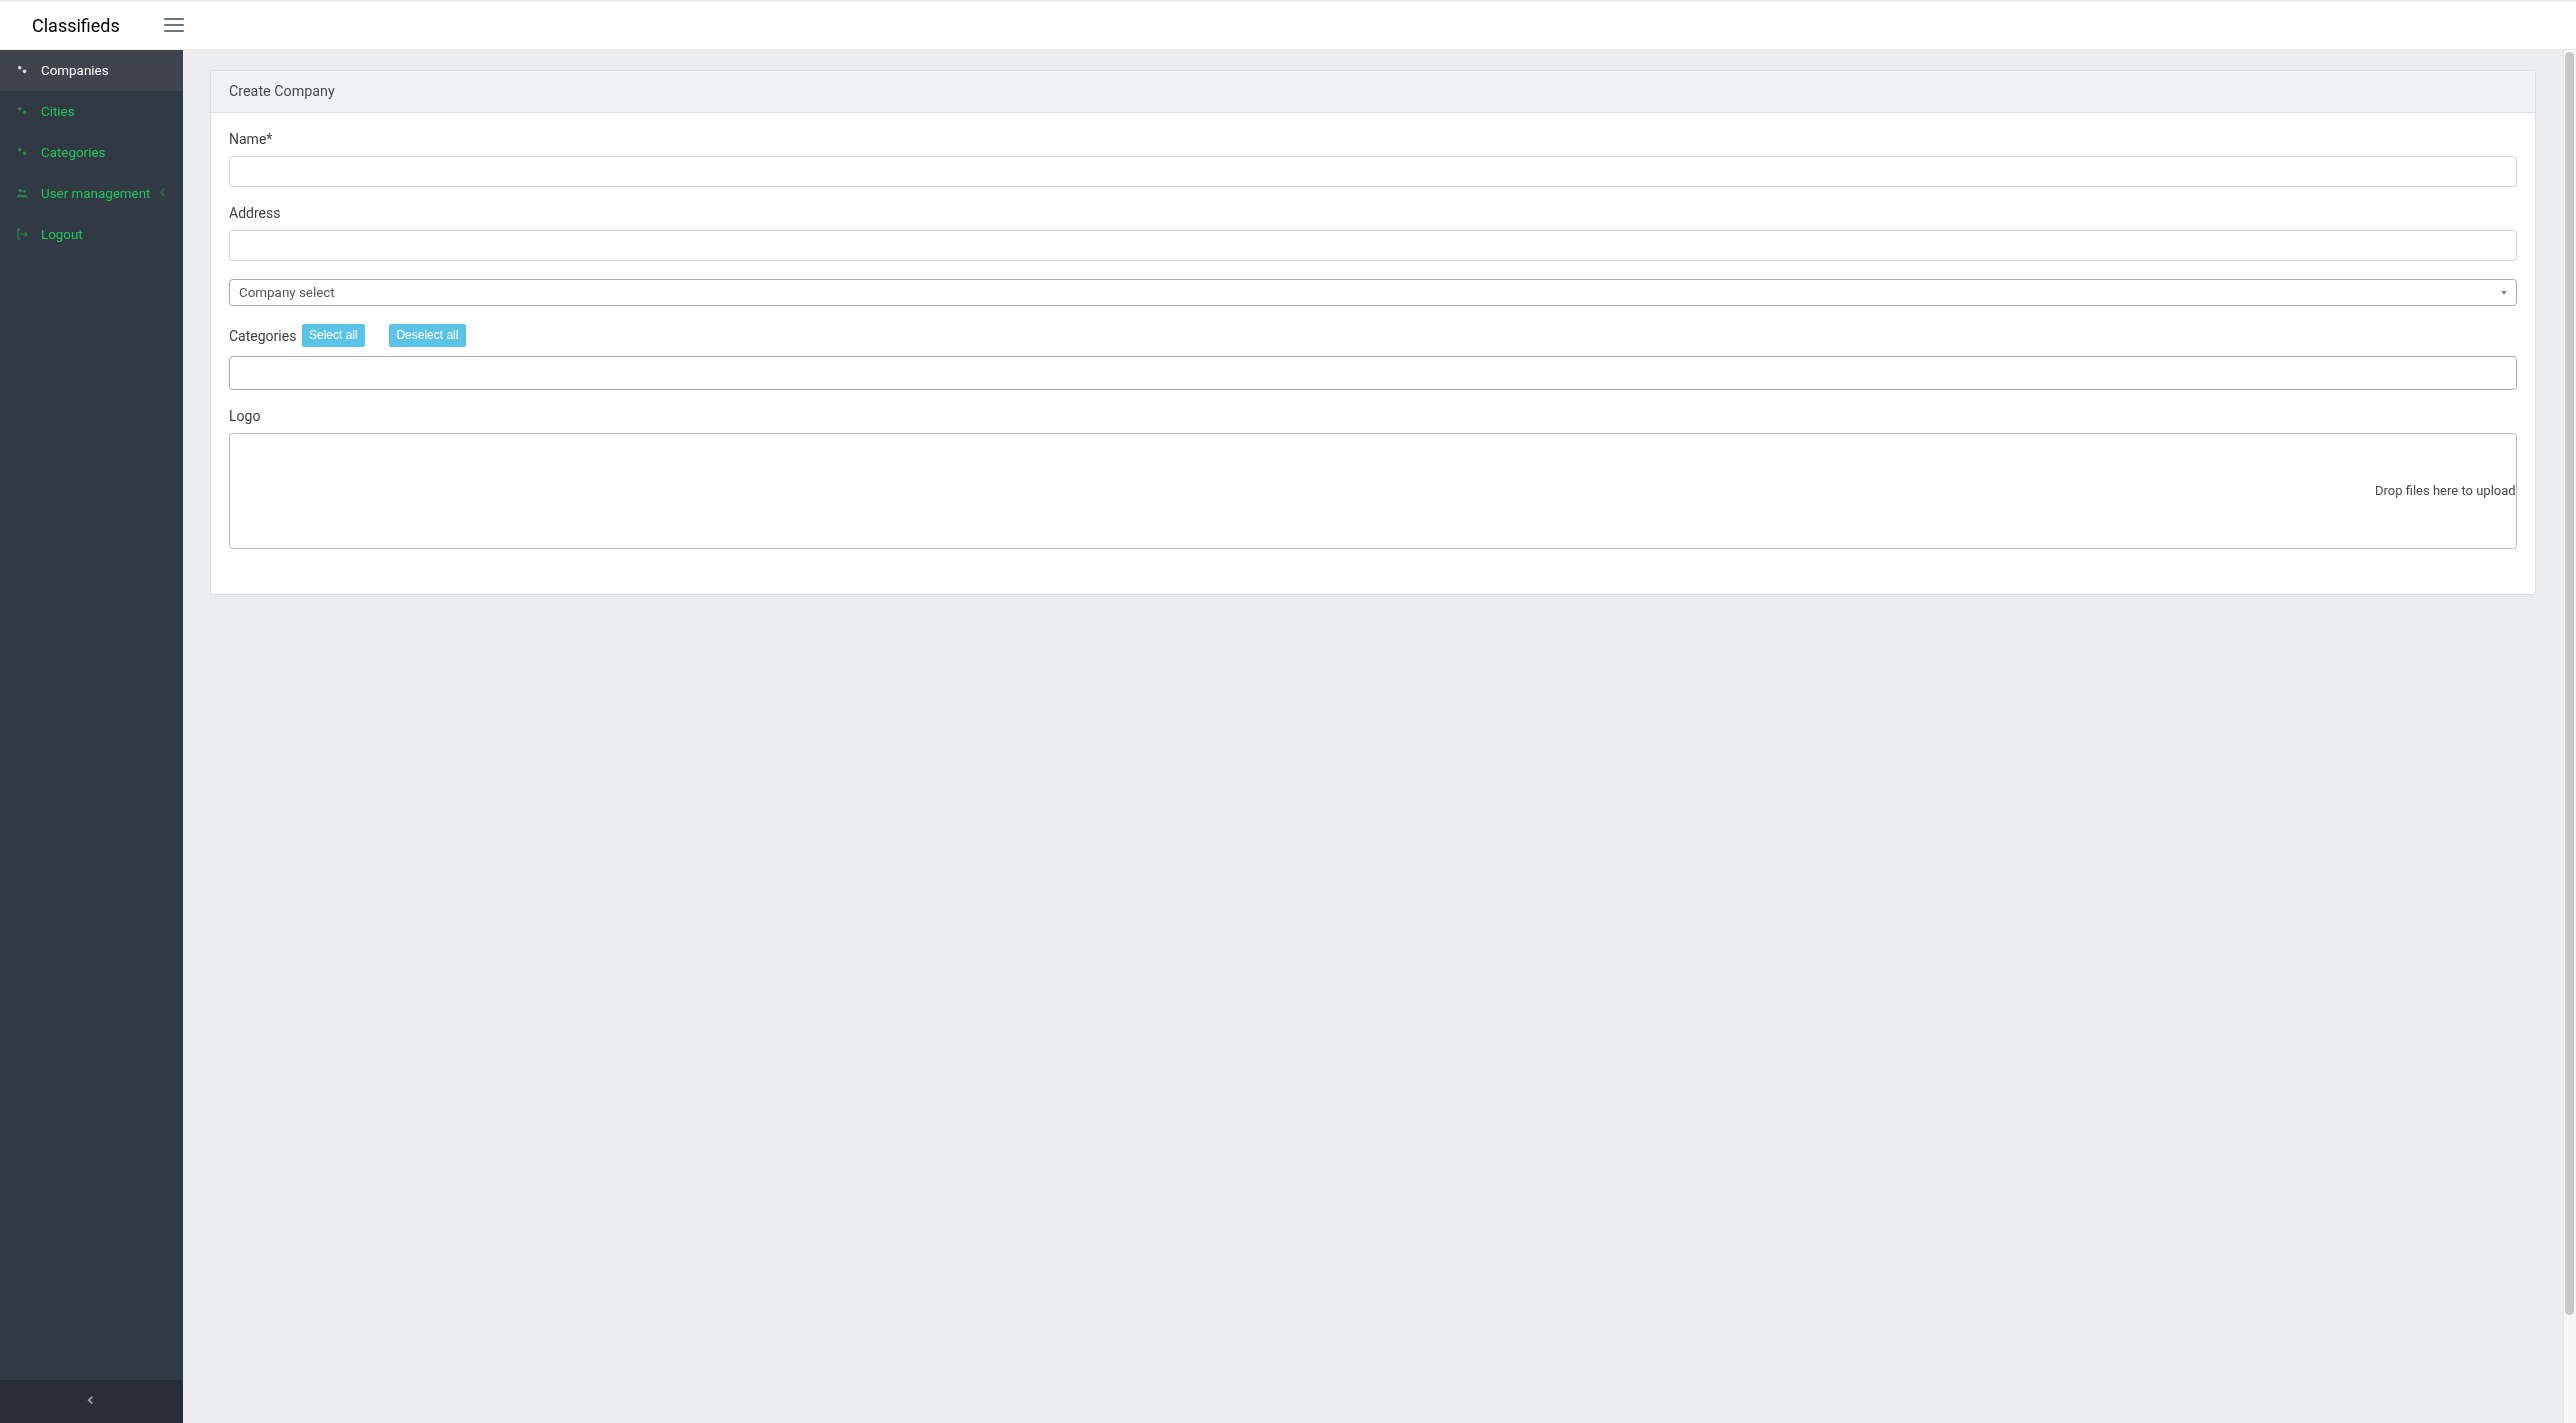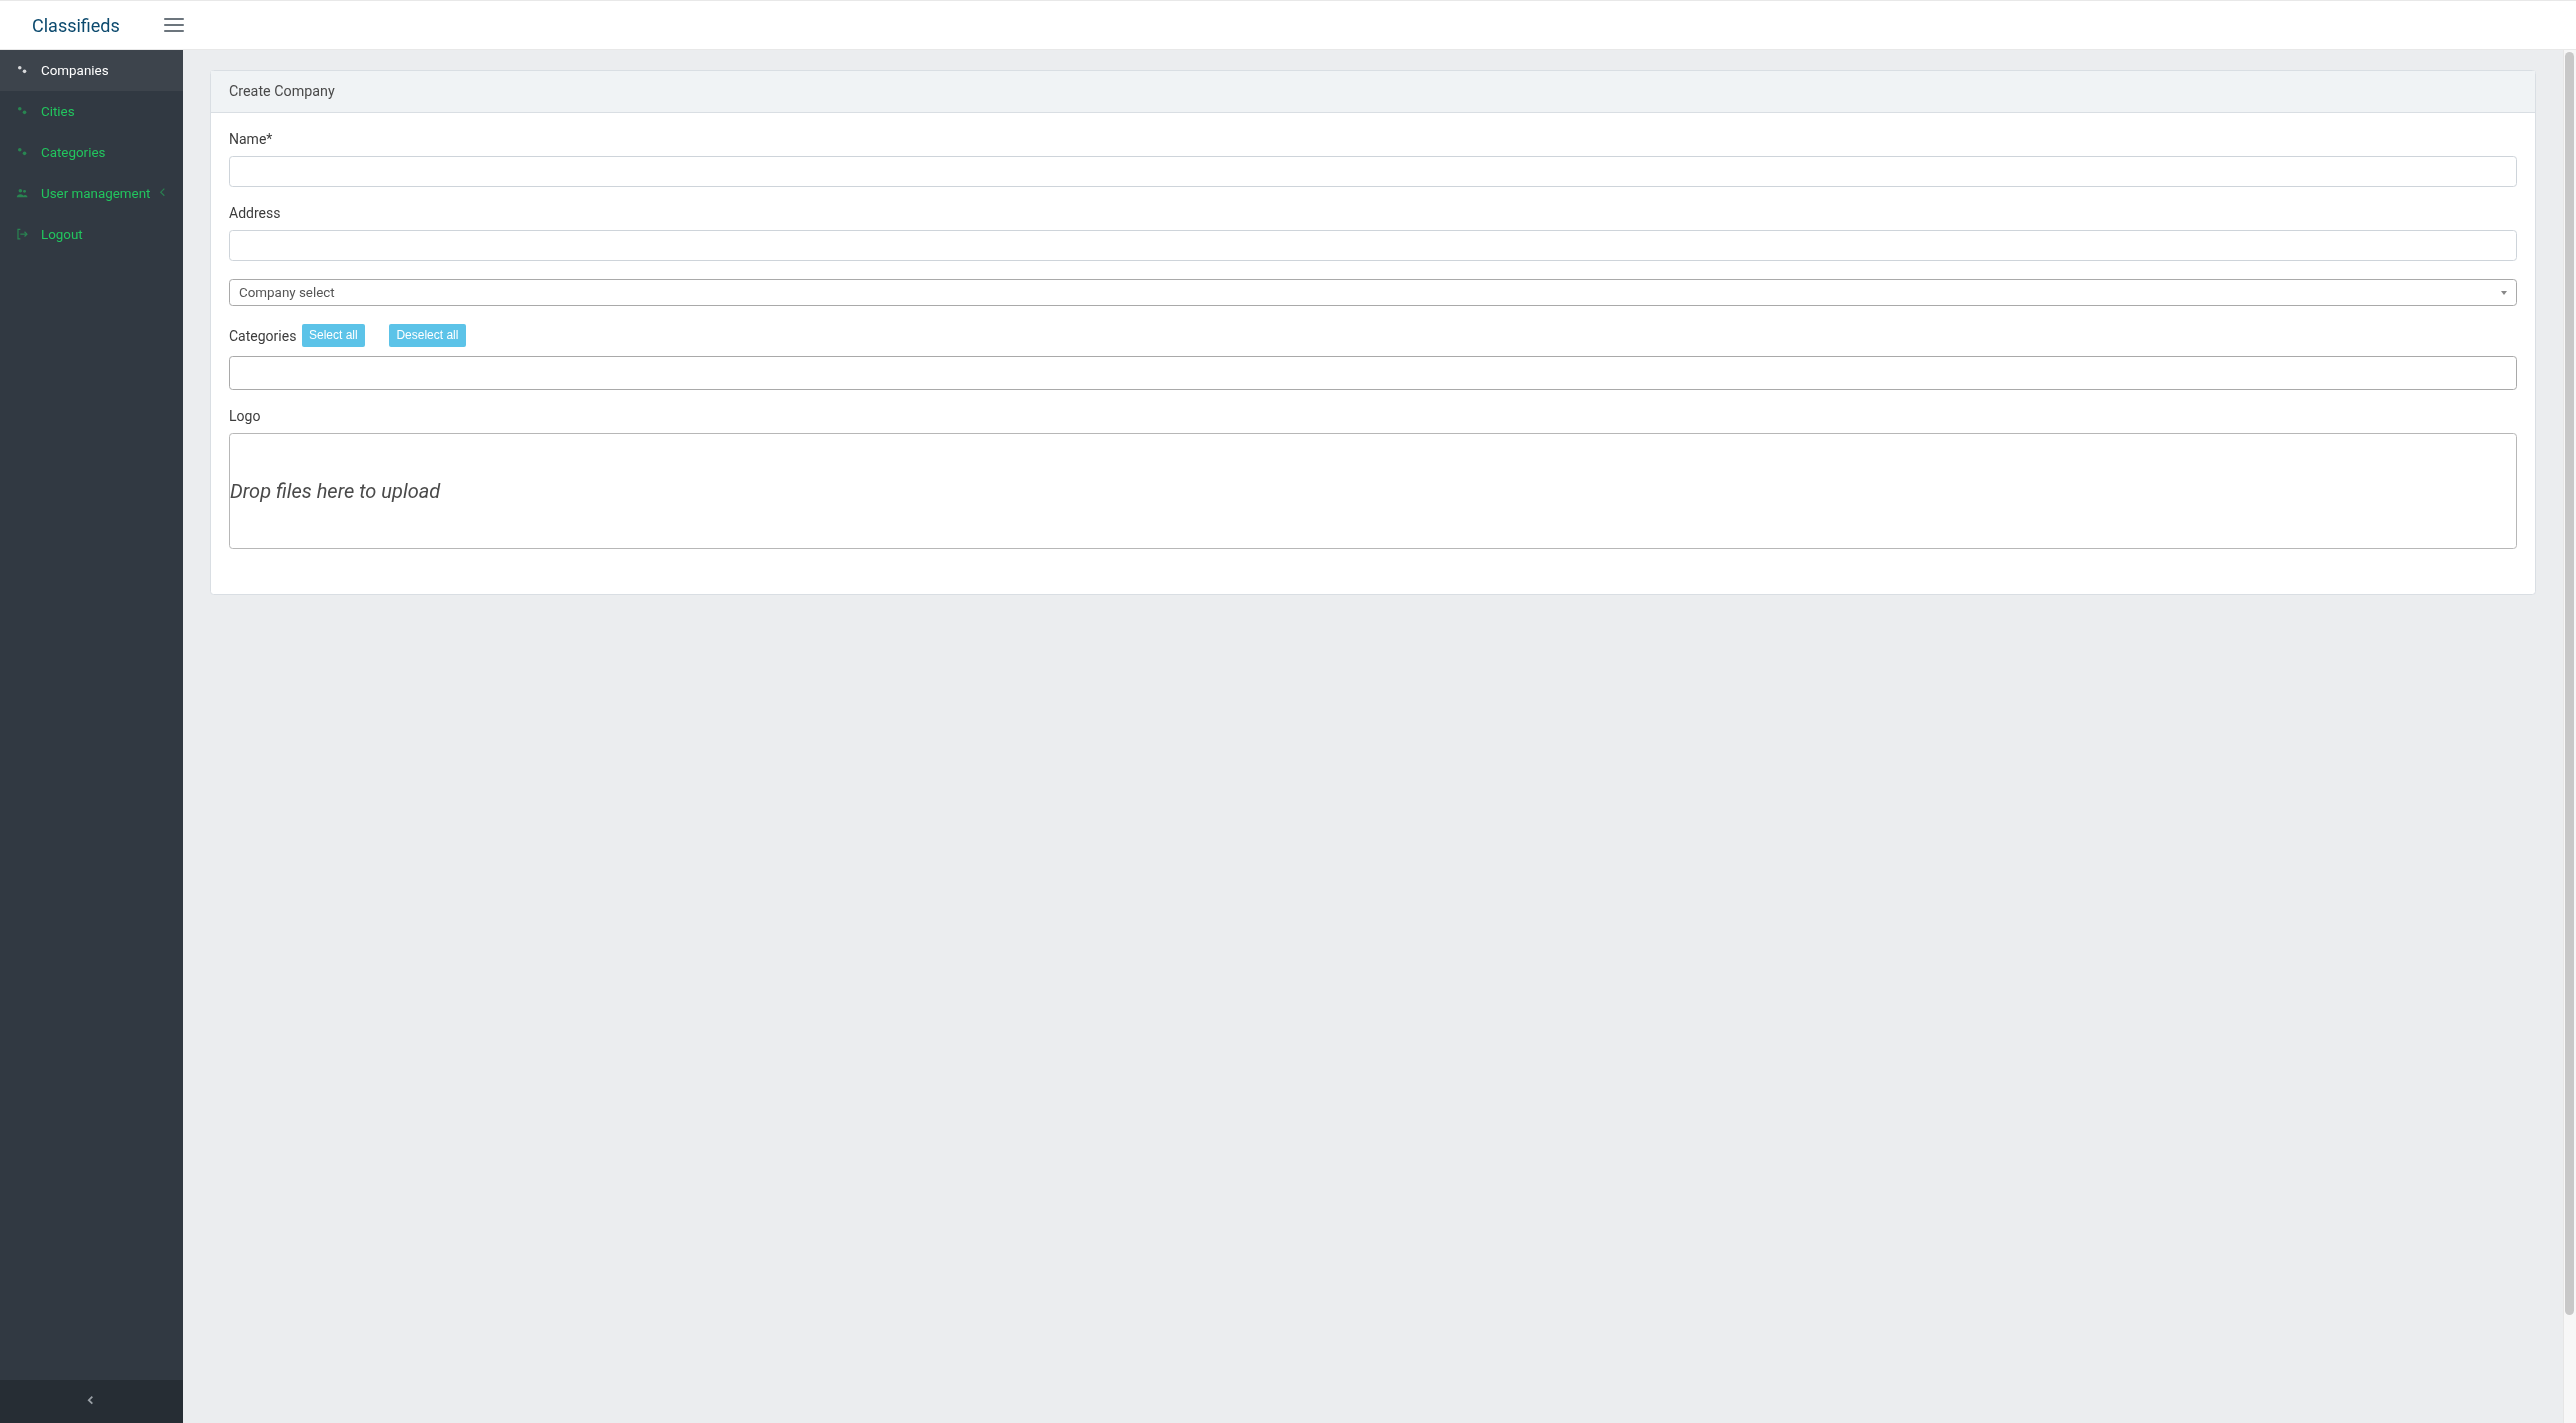--- a/index.html
+++ b/index.html
@@ -16,21 +16,21 @@
   .navbar {
     height: 50px;
     display: flex;
     align-items: center;
     padding: 0 18px 0 32px;
     border-top: 0.9px solid #e8e8e8;
     border-bottom: 0.9px solid #e8e8e8;
     background: #fff;
   }
   .navbar-brand {
-    color: #0c4a6e;
+    color: #000000;
     font-size: 18px;
     font-weight: 400;
     text-decoration: none;
     margin-right: 44px;
   }
   .hamburger {
     width: 19.7px;
     height: 14.3px;
     display: flex;
     flex-direction: column;
@@ -188,25 +188,24 @@
 
   
   .dropzone {
     width: 100%;
     min-height: 116px;
     border: 1.8px solid #b7b7b7;
     border-radius: 3.6px;
     background: #fff;
     display: flex;
     align-items: center;
-    justify-content: flex-start;
+    justify-content: flex-end;
     color: #4a4a4a;
-    font-size: 20px;
-    cursor: pointer;
-    font-style: italic;
+    font-size: 13px;
+    cursor: pointer;
   }
 
   
   .outer-scroll {
     width: 13.4px;
     background: #f7f7f7;
     border-left: 0.9px solid #e6e6e6;
     position: relative;
   }
   .outer-scroll .thumb {

